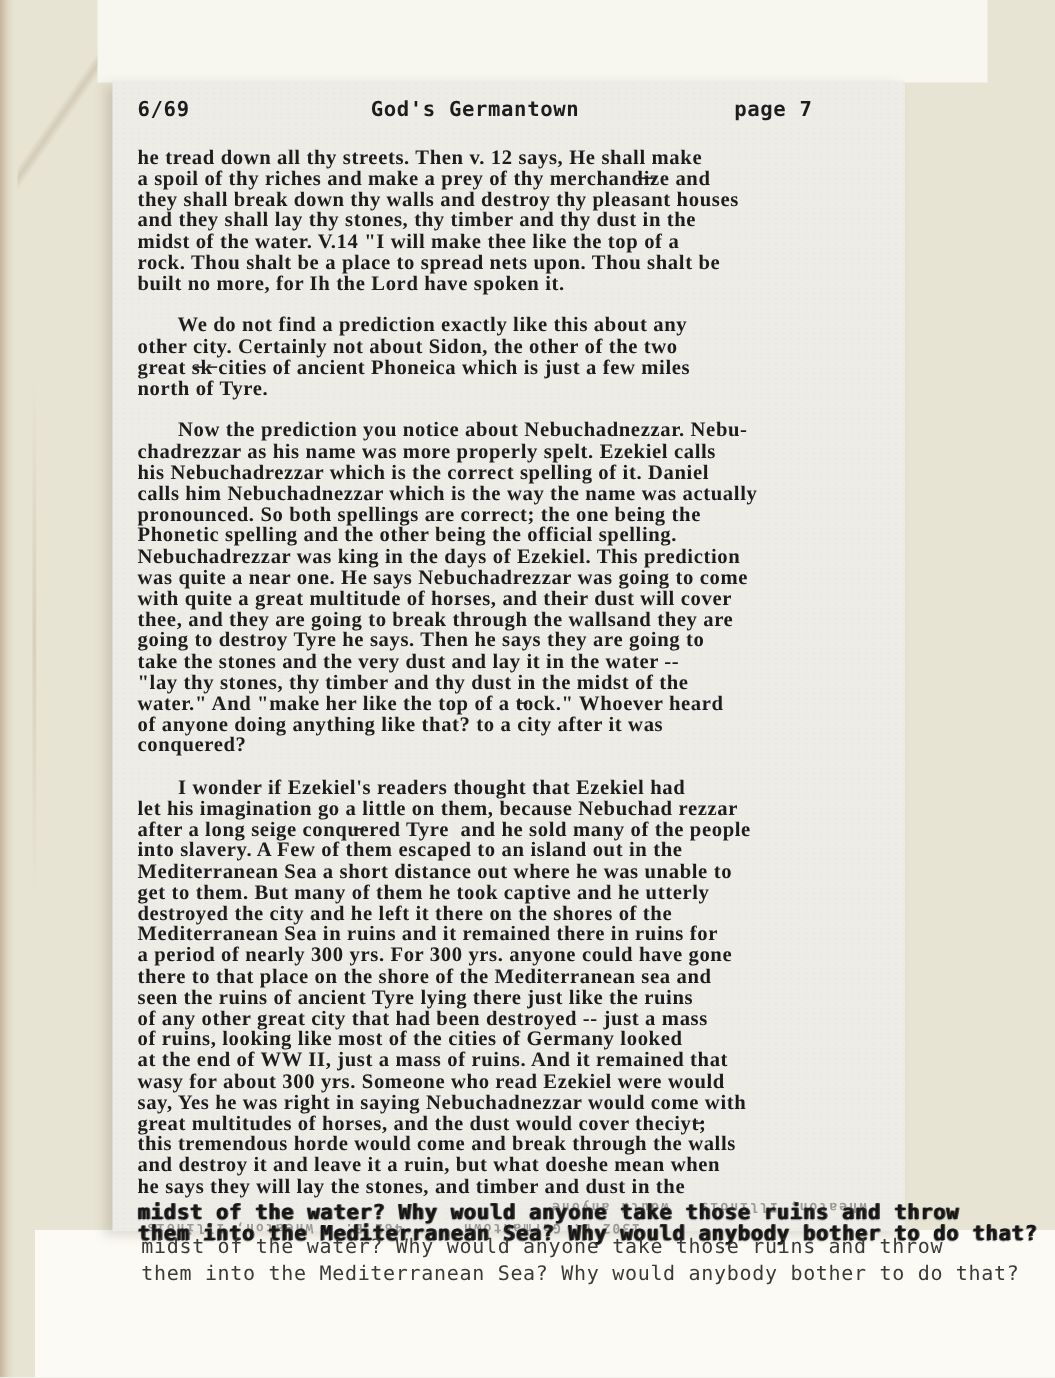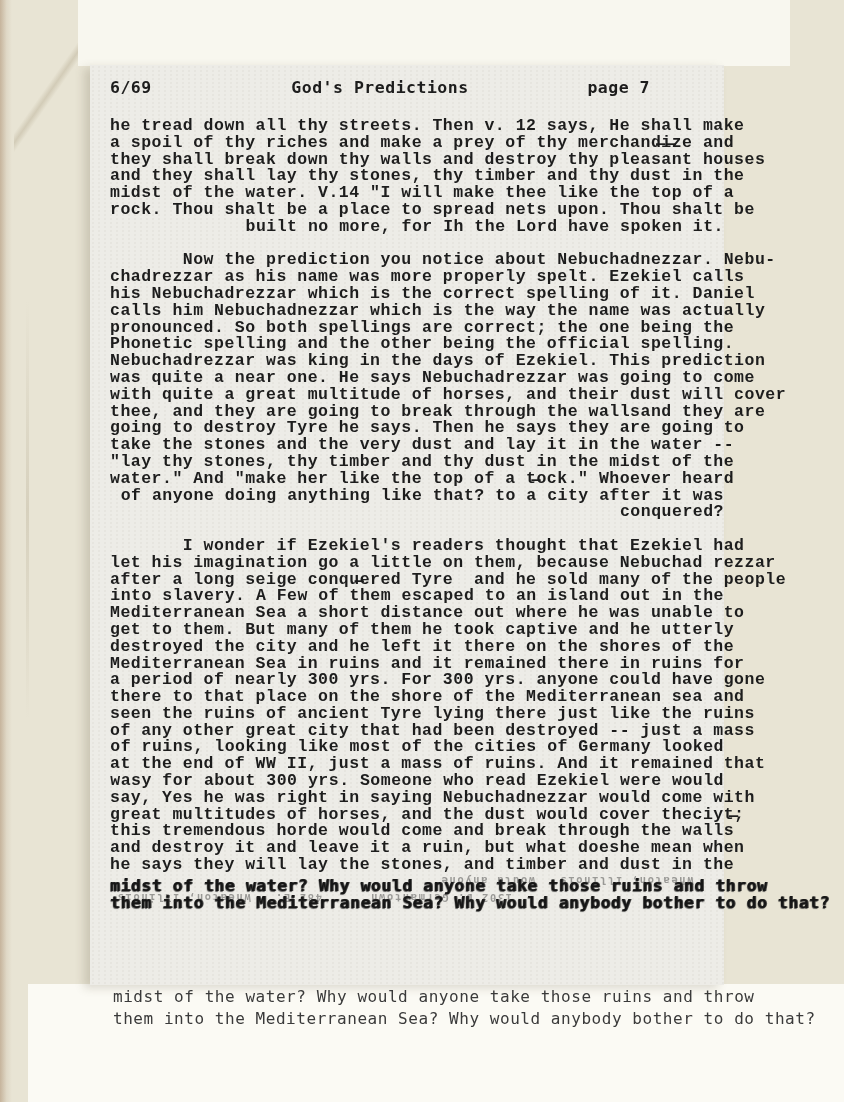--- a/index.html
+++ b/index.html
@@ -27,22 +27,22 @@
     box-shadow:-6px 3px 9px rgba(90,80,55,0.20);}
   .page-inner{position:relative;padding:13px 0 0 20px;}
 
   .hdr{display:grid;grid-template-columns:1fr auto 1fr;align-items:baseline;
     margin-right:74px;font-weight:bold;font-size:16.5px;letter-spacing:0.5px;color:#1d1d1d;}
   .hdr-date{justify-self:start;}
   .hdr-title{justify-self:center;}
   .hdr-page{justify-self:end;}
 
   .body-text{margin-top:21px;color:#1d1d1d;}
-  pre.para{margin:0 0 16.8px 0;font-family:Liberation Mono, monospace;font-weight:bold;
-    font-size:16.5px;line-height:16.8px;letter-spacing:0.5px;color:#1d1d1d;text-align:right;}
+  pre.para{margin:0 0 16.8px 0;font-family:Liberation Serif, serif;font-weight:bold;
+    font-size:16.5px;line-height:16.8px;letter-spacing:0.5px;color:#1d1d1d;}
   pre.para.last{margin-bottom:4px;}
 
   .smudge-wrap{position:relative;}
   pre.smudge{margin:0;font-family:inherit;font-weight:bold;font-size:16.5px;line-height:16.8px;
     letter-spacing:0.5px;color:#161616;
     text-shadow:1px 0 0 rgba(25,25,25,0.75),0 1px 1px rgba(50,50,50,0.55),-0.5px 0.5px 0.5px rgba(60,60,60,0.4);}
   .ghost{position:absolute;transform:rotate(180deg);opacity:0.42;color:#2a2a2a;
     font-size:10.5px;letter-spacing:1.6px;white-space:pre;font-weight:bold;filter:blur(0.3px);}
   .ghost-1{top:-3px;left:330px;}
   .ghost-2{top:14px;left:6px;}
@@ -60,32 +60,36 @@
   <div class="crease-b"></div>
 
   <div class="top-paper"></div>
   <div class="bottom-paper"></div>
 
   <div class="page">
     <div class="page-inner">
 
       <div class="hdr">
         <span class="hdr-date">6/69</span>
-        <span class="hdr-title">God's Predictions</span>
+        <span class="hdr-title">God's Germantown</span>
         <span class="hdr-page">page 7</span>
       </div>
 
       <div class="body-text">
         <pre class="para">he tread down all thy streets. Then v. 12 says, He shall make
 a spoil of thy riches and make a prey of thy merchand̶i̶ze and
 they shall break down thy walls and destroy thy pleasant houses
 and they shall lay thy stones, thy timber and thy dust in the
 midst of the water. V.14 "I will make thee like the top of a
 rock. Thou shalt be a place to spread nets upon. Thou shalt be
 built no more, for Ih the Lord have spoken it.</pre>
+        <pre class="para">       We do not find a prediction exactly like this about any
+other city. Certainly not about Sidon, the other of the two
+great s̶k̶ cities of ancient Phoneica which is just a few miles
+north of Tyre.</pre>
         <pre class="para">       Now the prediction you notice about Nebuchadnezzar. Nebu-
 chadrezzar as his name was more properly spelt. Ezekiel calls
 his Nebuchadrezzar which is the correct spelling of it. Daniel
 calls him Nebuchadnezzar which is the way the name was actually
 pronounced. So both spellings are correct; the one being the
 Phonetic spelling and the other being the official spelling.
 Nebuchadrezzar was king in the days of Ezekiel. This prediction
 was quite a near one. He says Nebuchadrezzar was going to come
 with quite a great multitude of horses, and their dust will cover
 thee, and they are going to break through the wallsand they are

